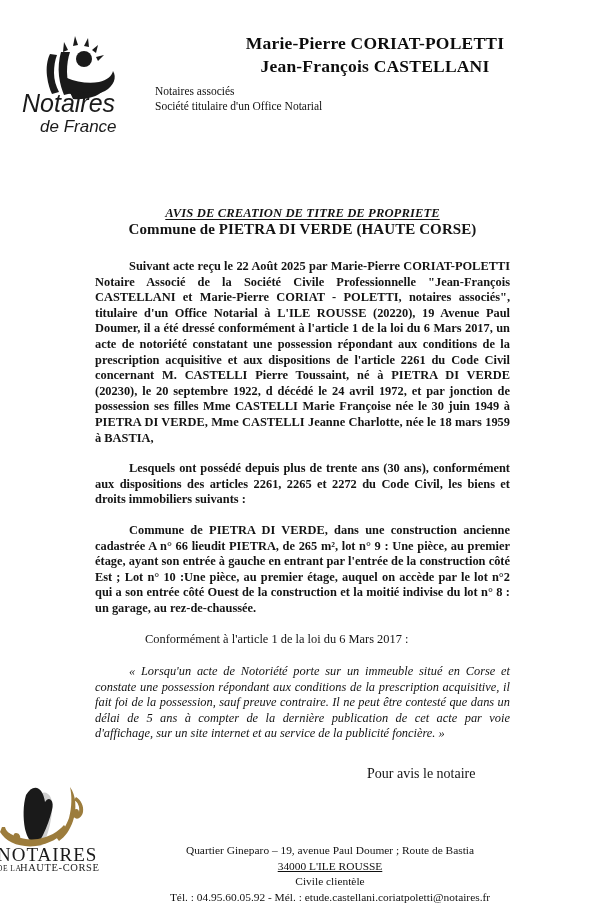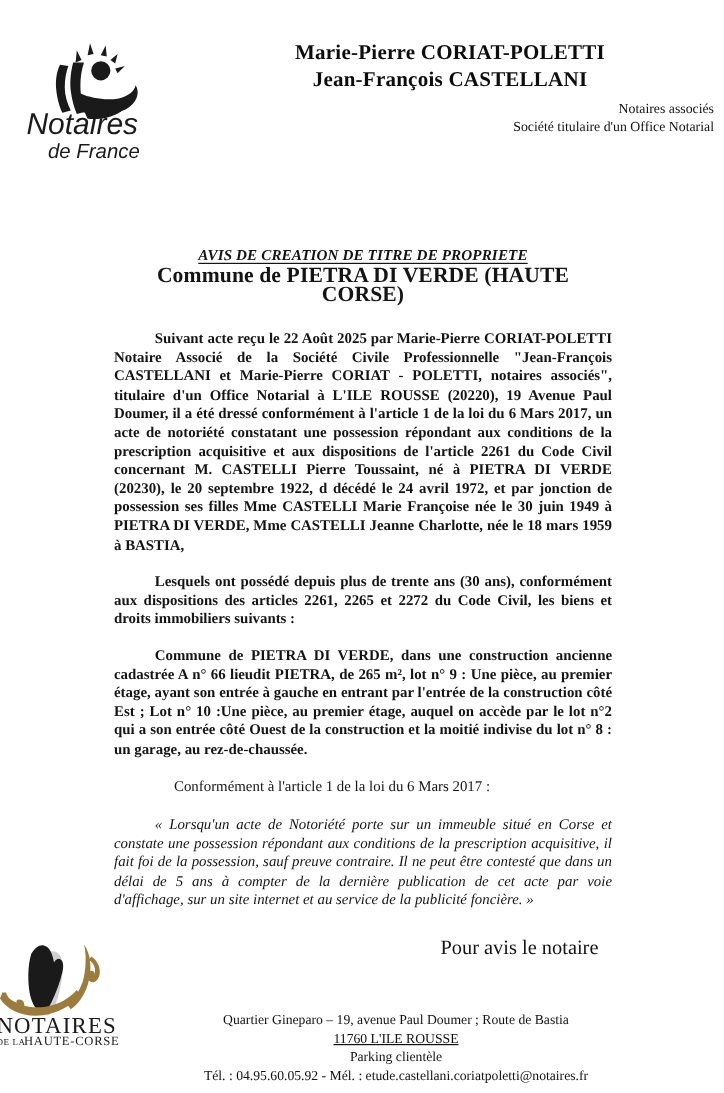--- a/index.html
+++ b/index.html
@@ -46,21 +46,21 @@
     line-height: 23px;
     letter-spacing: 0.2px;
     color: #0d0d0d;
     white-space: nowrap;
   }
   .firm-sub {
     position: absolute;
     left: 155px;
     top: 84px;
     width: 440px;
-    text-align: right;
+    text-align: left;
   }
   .firm-sub-line {
     font-size: 11.5px;
     line-height: 14.5px;
     color: #111111;
   }
 
   
   .doc-body {
     position: absolute;
@@ -77,21 +77,21 @@
     font-weight: bold;
     font-size: 12.6px;
     line-height: 16px;
     text-decoration: underline;
     text-underline-offset: 2px;
     letter-spacing: 0.1px;
     font-style: italic;
   }
   .title-sub {
     font-weight: bold;
-    font-size: 18px;
+    font-size: 15px;
     line-height: 16px;
     letter-spacing: 0.1px;
     font-family: Liberation Serif, serif;
   }
 
   p.para {
     margin: 0 0 15px 0;
     text-align: justify;
     text-justify: inter-word;
     font-size: 12.4px;
@@ -113,21 +113,21 @@
     font-style: italic;
     font-size: 12.4px;
     line-height: 15.6px;
     text-indent: 34px;
     font-family: Liberation Serif, serif;
   }
   .signoff {
     margin: 24px 0 0 0;
     text-align: left;
     padding-left: 272px;
-    font-size: 17px;
+    font-size: 14px;
     line-height: 15.6px;
   }
 
   
   .footer {
     position: absolute;
     left: 0;
     bottom: 0;
     width: 603px;
     height: 132px;
@@ -234,19 +234,19 @@
 
       <text x="-3" y="80" font-family="'Liberation Serif', serif" font-size="19" letter-spacing="1" fill="#1a1a1a">NOTAIRES</text>
       <text x="-3" y="90" font-family="'Liberation Serif', serif" font-size="7.5" letter-spacing="0.5" fill="#1a1a1a">DE LA</text>
       <text x="20" y="90" font-family="'Liberation Serif', serif" font-size="10.5" letter-spacing="0.6" fill="#1a1a1a">HAUTE-CORSE</text>
     </svg>
   </div>
 
   <div class="footer-address">
     <div class="footer-line">Quartier Gineparo – 19, avenue Paul Doumer ; Route de Bastia</div>
     <div class="footer-line">
-      <span class="ul">11760 L'ILE ROUSSE</span>
+      <span class="ul">34000 L'ILE ROUSSE</span>
     </div>
-    <div class="footer-line">Parking clientèle</div>
+    <div class="footer-line">Civile clientèle</div>
     <div class="footer-line">Tél. : 04.95.60.05.92 - Mél. : etude.castellani.coriatpoletti@notaires.fr</div>
   </div>
 
 </div>
 
 </body></html>

